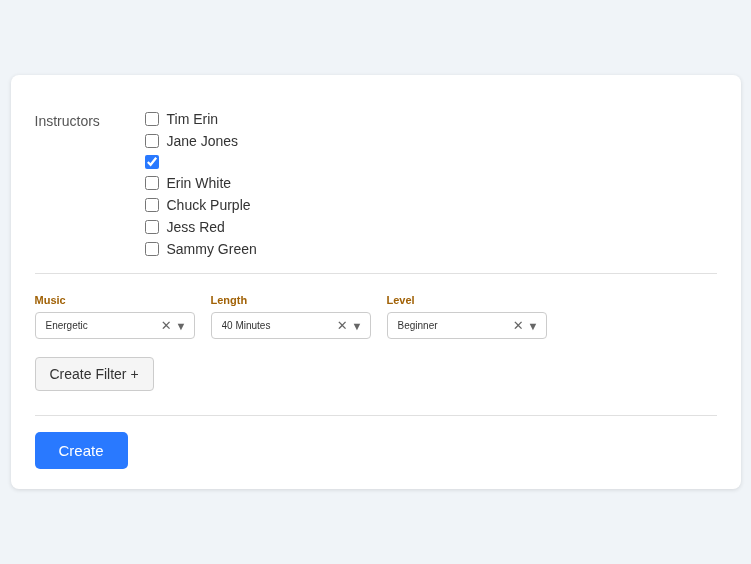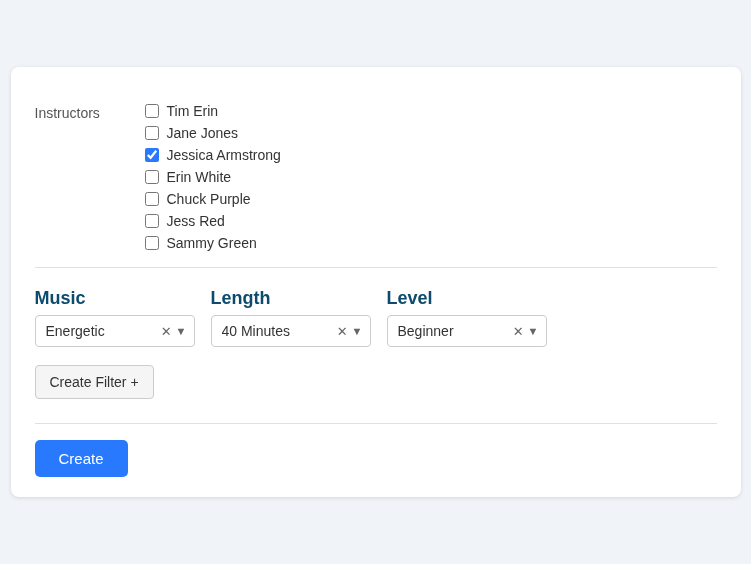--- a/index.html
+++ b/index.html
@@ -84,35 +84,35 @@
       display: flex;
       gap: 16px;
       align-items: flex-end;
     }
     .filter-group {
       display: flex;
       flex-direction: column;
       gap: 6px;
     }
     .filter-group-label {
-      font-size: 18px;
+      font-size: 11px;
       font-weight: 600;
-      color: #0c4a6e;
+      color: #a16207;
     }
     .select-wrapper {
       position: relative;
       display: flex;
       align-items: center;
     }
     .filter-select {
       appearance: none;
       border: 1px solid #ccc;
       border-radius: 4px;
       padding: 7px 60px 7px 10px;
-      font-size: 14px;
+      font-size: 10px;
       color: #333;
       background: #fff;
       cursor: pointer;
       min-width: 160px;
     }
     .select-icons {
       position: absolute;
       right: 8px;
       display: flex;
       align-items: center;
@@ -166,21 +166,20 @@
     <label class="checkbox-item">
           <input type="checkbox" style="">
           <span>Tim Erin</span>
         </label>
         <label class="checkbox-item">
           <input type="checkbox" style="">
           <span>Jane Jones</span>
         </label>
         <label class="checkbox-item">
           <input type="checkbox" checked="" style="">
-          <span>Jessica Armstrong</span>
         </label>
         <label class="checkbox-item">
           <input type="checkbox" style="">
           <span>Erin White</span>
         </label>
         <label class="checkbox-item">
           <input type="checkbox" style="">
           <span>Chuck Purple</span>
         </label>
         <label class="checkbox-item">

